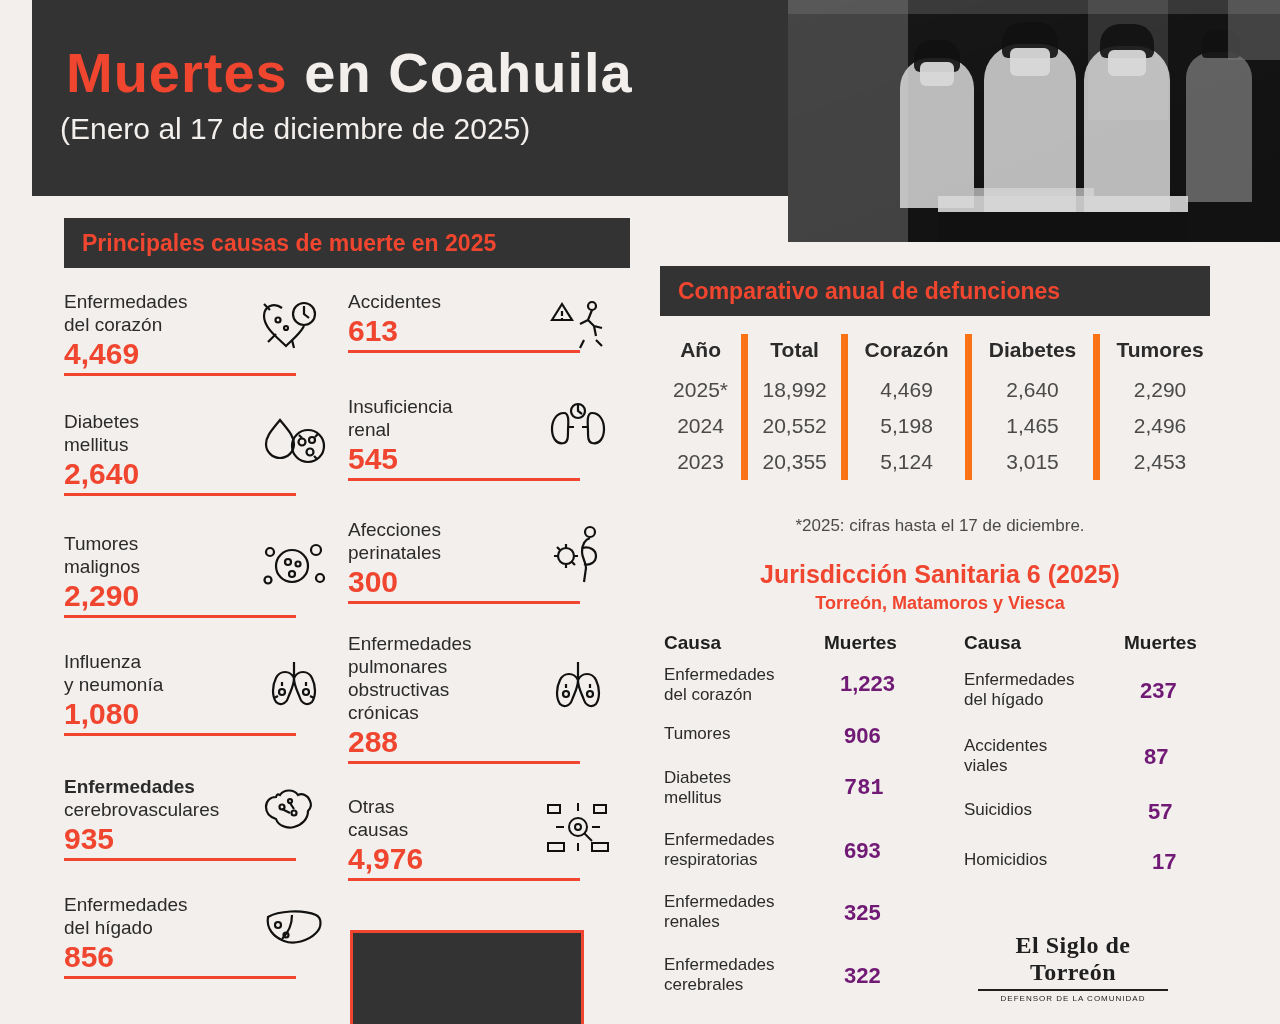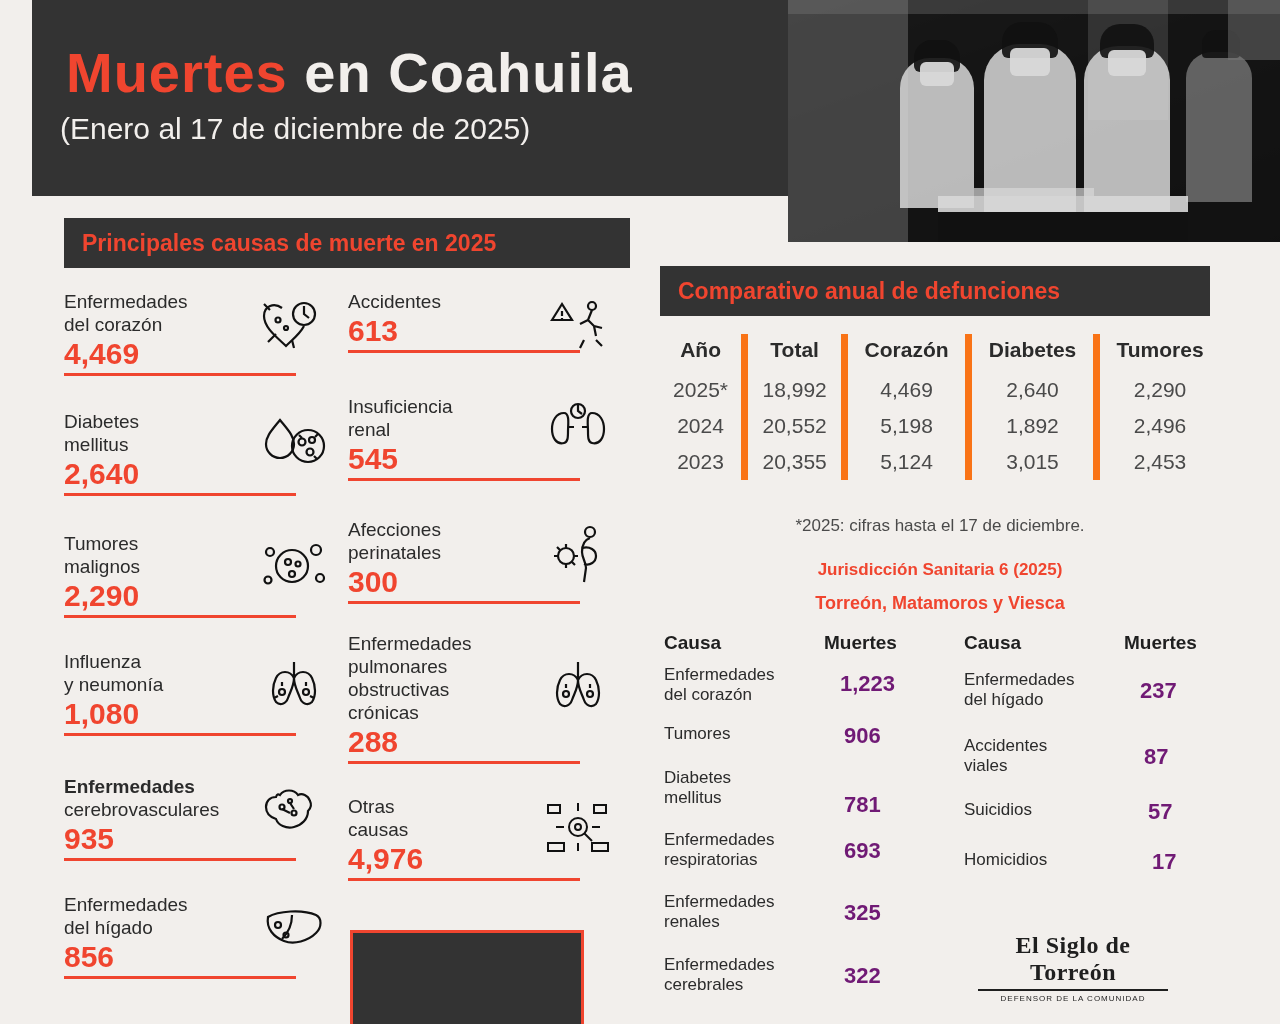--- a/index.html
+++ b/index.html
@@ -63,21 +63,21 @@
   }
   .comp-table td.sep, .comp-table th.sep{border-left:7px solid #f97316;}
   .comp-note{
     position:absolute;left:660px;top:516px;width:560px;text-align:center;
     font-size:17px;color:#4a4a4a;
   }
 
   
   .juris-title{
     position:absolute;left:660px;top:560px;width:560px;text-align:center;
-    font-size:17px;font-weight:bold;color:#f0452f;
+    font-size:25px;font-weight:bold;color:#f0452f;
   }
   .juris-sub{
     position:absolute;left:660px;top:593px;width:560px;text-align:center;
     font-size:18px;font-weight:bold;color:#f0452f;
   }
   .juris-head{position:absolute;font-size:19px;font-weight:bold;color:#1f1f1f;}
   .jh1{left:664px;top:632px;}
   .jh2{left:824px;top:632px;}
   .jh3{left:964px;top:632px;}
   .jh4{left:1124px;top:632px;}
@@ -361,21 +361,21 @@
         <td>2025*</td>
         <td class="sep">18,992</td>
         <td class="sep">4,469</td>
         <td class="sep">2,640</td>
         <td class="sep">2,290</td>
       </tr>
       <tr>
         <td>2024</td>
         <td class="sep">20,552</td>
         <td class="sep">5,198</td>
-        <td class="sep">1,892</td>
+        <td class="sep">1,465</td>
         <td class="sep">2,496</td>
       </tr>
       <tr>
         <td>2023</td>
         <td class="sep">20,355</td>
         <td class="sep">5,124</td>
         <td class="sep">3,015</td>
         <td class="sep">2,453</td>
       </tr>
     </tbody>
@@ -402,21 +402,21 @@
   <div class="cause-t">
     <span>Tumores</span>
   </div>
   <div class="val" style="left:180px;top:-1px;">906</div>
 </div>
 <div class="jrow" style="left:664px;top:768px;width:290px;">
   <div class="cause-t">
     <span>Diabetes</span><br>
     <span>mellitus</span>
   </div>
-  <div class="val" style="left:180px;top:24px;">781</div>
+  <div class="val" style="left:180px;top:8px;font-family:Liberation Mono, monospace;">781</div>
 </div>
 <div class="jrow" style="left:664px;top:830px;width:290px;">
   <div class="cause-t">
     <span>Enfermedades</span><br>
     <span>respiratorias</span>
   </div>
   <div class="val" style="left:180px;top:8px;">693</div>
 </div>
 <div class="jrow" style="left:664px;top:892px;width:290px;">
   <div class="cause-t">

